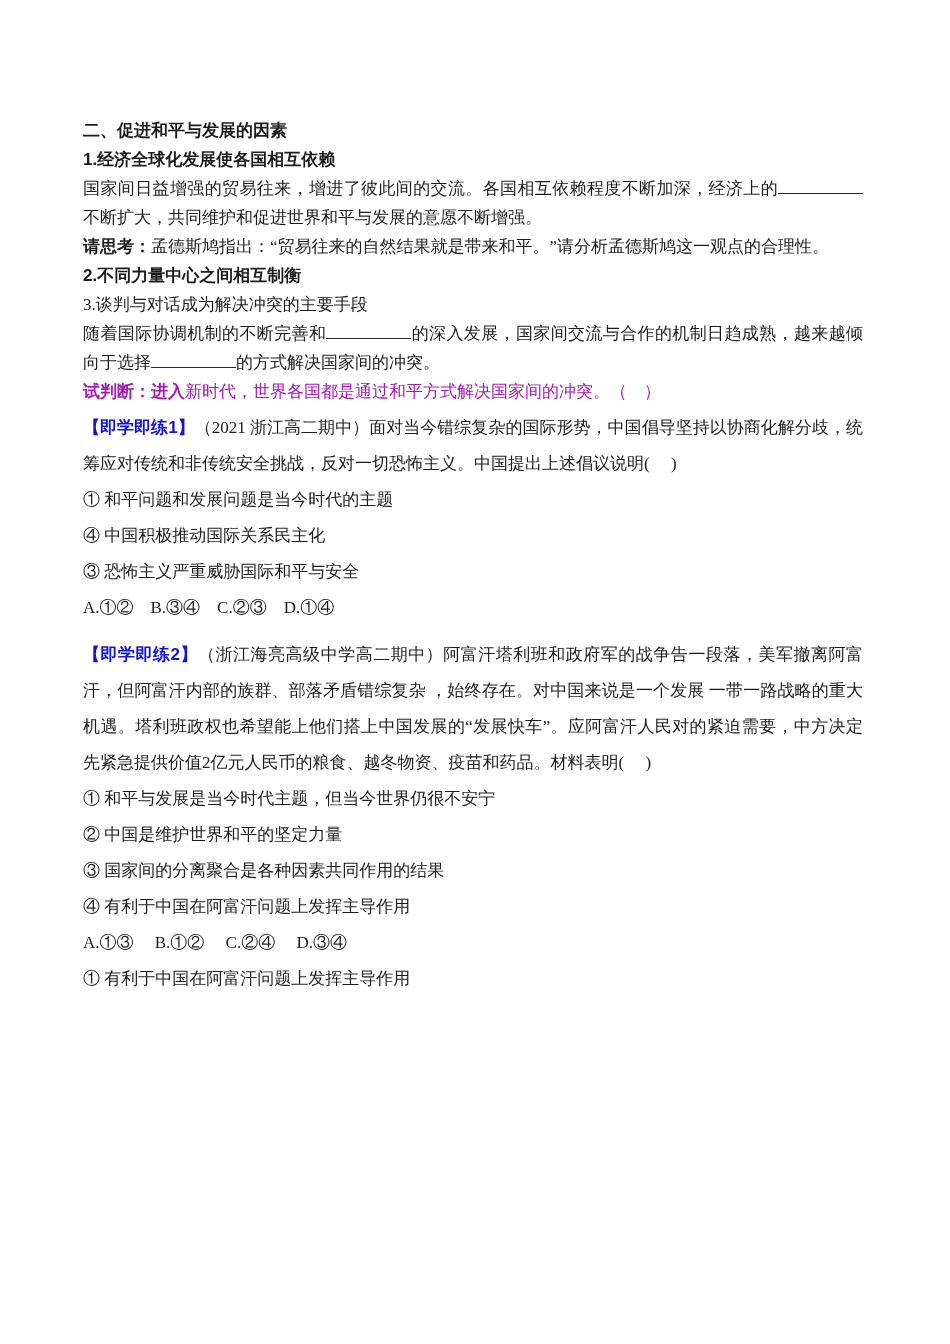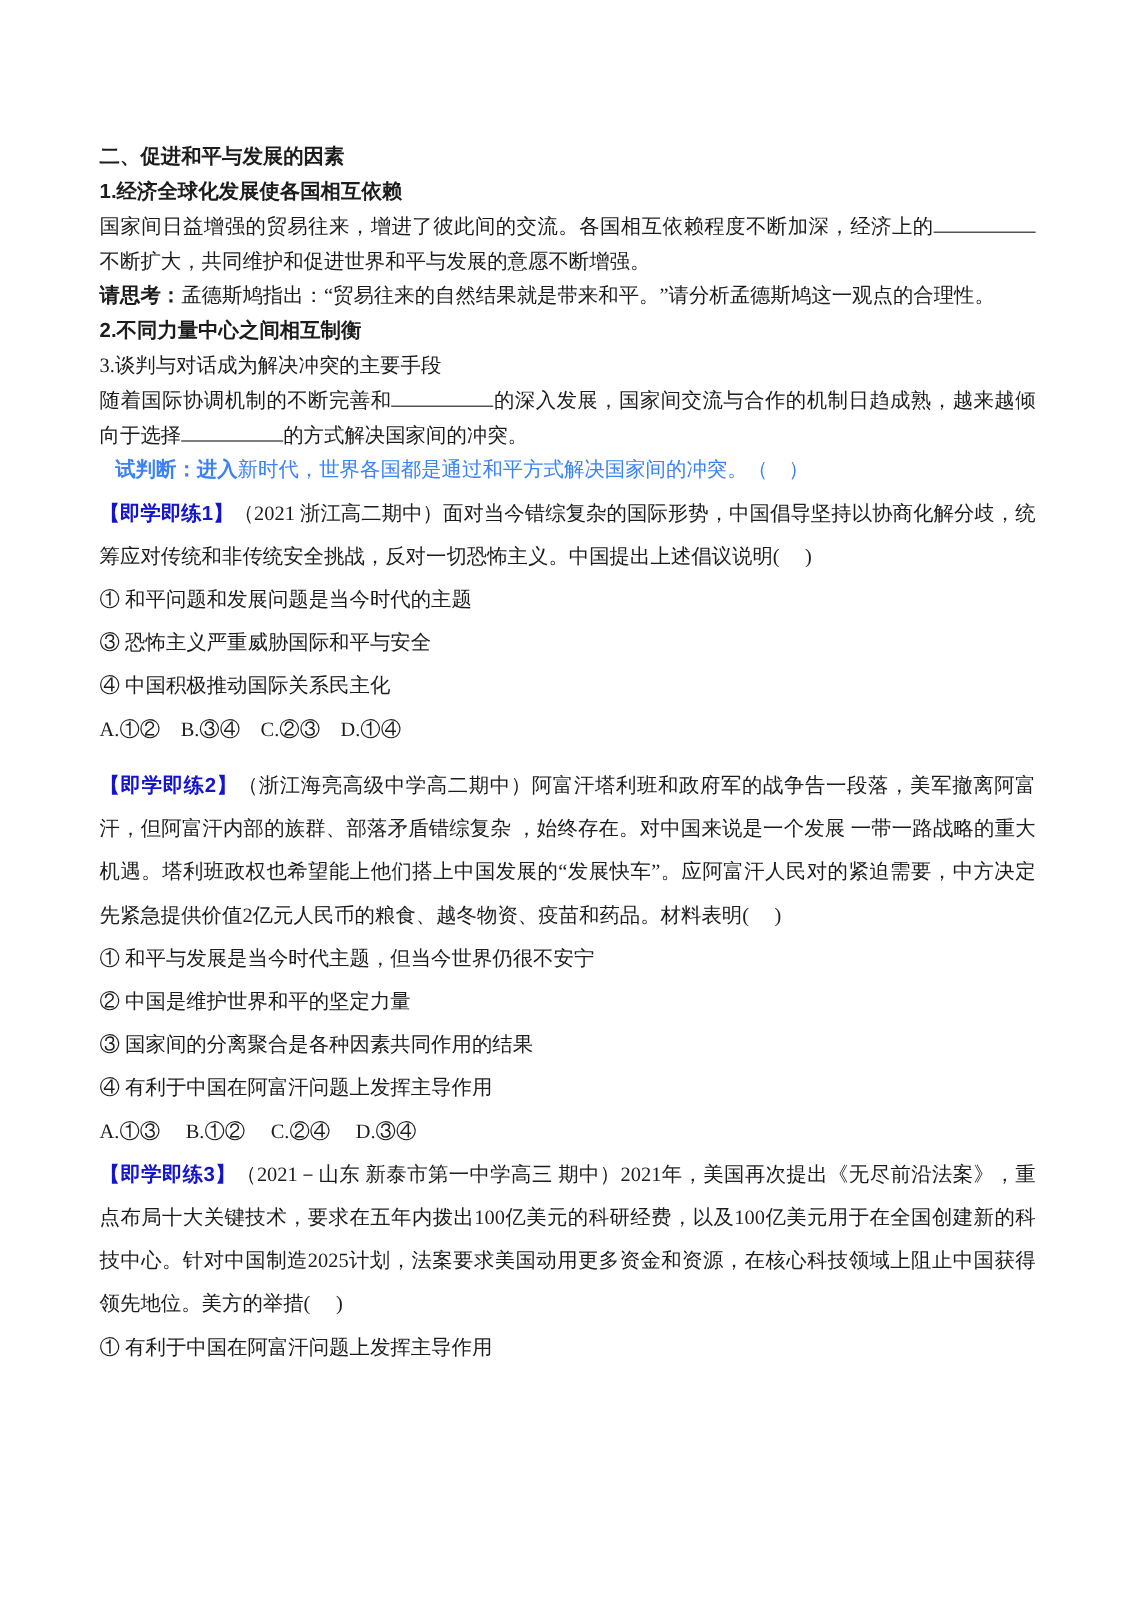--- a/index.html
+++ b/index.html
@@ -55,27 +55,26 @@
 <body style="background: rgb(255, 255, 255);">
 
 <div class="page">
     <p class="note" style="color: rgb(28, 28, 28);"><span class="bold">二、促进和平与发展的因素</span></p>
     <p class="note" style="color: rgb(28, 28, 28);"><span class="bold">1.经济全球化发展使各国相互依赖</span></p>
     <p class="note" style="color: rgb(28, 28, 28);"><span class="plain">国家间日益增强的贸易往来，增进了彼此间的交流。各国相互依赖程度不断加深，经济上的</span><span class="blank"></span><span class="plain">不断扩大，共同维护和促进世界和平与发展的意愿不断增强。</span></p>
     <p class="note" style="color: rgb(28, 28, 28);"><span class="bold">请思考：</span><span class="plain">孟德斯鸠指出：“贸易往来的自然结果就是带来和平。”请分析孟德斯鸠这一观点的合理性。</span></p>
     <p class="note" style="color: rgb(28, 28, 28);"><span class="bold">2.不同力量中心之间相互制衡</span></p>
     <p class="note" style="color: rgb(28, 28, 28);"><span class="plain">3.谈判与对话成为解决冲突的主要手段</span></p>
     <p class="note" style="color: rgb(28, 28, 28);"><span class="plain">随着国际协调机制的不断完善和</span><span class="blank"></span><span class="plain">的深入发展，国家间交流与合作的机制日趋成熟，越来越倾向于选择</span><span class="blank"></span><span class="plain">的方式解决国家间的冲突。</span></p>
-    <p class="note" style="color: #3b82f6; margin-left: 13px;"><span class="bold">试判断：进入</span><span class="plain">新时代，世界各国都是通过和平方式解决国家间的冲突。（　）</span></p>
+    <p class="note" style="color: #a21caf;"><span class="bold">试判断：进入</span><span class="plain">新时代，世界各国都是通过和平方式解决国家间的冲突。（　）</span></p>
     <p class="q gap" style="color: rgb(28, 28, 28);"><span class="label" style="color: rgb(20, 20, 204);">【即学即练1】</span><span class="plain">（2021 浙江高二期中）面对当今错综复杂的国际形势，中国倡导坚持以协商化解分歧，统筹应对传统和非传统安全挑战，反对一切恐怖主义。中国提出上述倡议说明(　 )</span></p>
     <p class="q" style="color: rgb(28, 28, 28);"><span class="plain">① 和平问题和发展问题是当今时代的主题</span></p>
+    <p class="q" style="color: rgb(28, 28, 28);"><span class="plain">④ 中国积极推动国际关系民主化</span></p>
     <p class="q" style="color: rgb(28, 28, 28);"><span class="plain">③ 恐怖主义严重威胁国际和平与安全</span></p>
-    <p class="q" style="color: rgb(28, 28, 28);"><span class="plain">④ 中国积极推动国际关系民主化</span></p>
     <p class="q" style="color: rgb(28, 28, 28);"><span class="plain">A.①②　B.③④　C.②③　D.①④</span></p>
     <p class="q" style="color: rgb(28, 28, 28); margin-top: 11px;"><span class="label" style="color: rgb(20, 20, 204);">【即学即练2】</span><span class="plain">（浙江海亮高级中学高二期中）阿富汗塔利班和政府军的战争告一段落，美军撤离阿富汗，但阿富汗内部的族群、部落矛盾错综复杂 ，始终存在。对中国来说是一个发展 一带一路战略的重大机遇。塔利班政权也希望能上他们搭上中国发展的“发展快车”。应阿富汗人民对的紧迫需要，中方决定先紧急提供价值2亿元人民币的粮食、越冬物资、疫苗和药品。材料表明(　 )</span></p>
     <p class="q" style="color: rgb(28, 28, 28);"><span class="plain">① 和平与发展是当今时代主题，但当今世界仍很不安宁</span></p>
     <p class="q" style="color: rgb(28, 28, 28);"><span class="plain">② 中国是维护世界和平的坚定力量</span></p>
     <p class="q" style="color: rgb(28, 28, 28);"><span class="plain">③ 国家间的分离聚合是各种因素共同作用的结果</span></p>
     <p class="q" style="color: rgb(28, 28, 28);"><span class="plain">④ 有利于中国在阿富汗问题上发挥主导作用</span></p>
     <p class="q" style="color: rgb(28, 28, 28);"><span class="plain">A.①③　 B.①②　 C.②④　 D.③④</span></p>
-    <p class="q" style="color: rgb(28, 28, 28);"><span class="label" style="color: rgb(20, 20, 204);">【即学即练3】</span><span class="plain">（2021－山东 新泰市第一中学高三 期中）2021年，美国再次提出《无尽前沿法案》，重点布局十大关键技术，要求在五年内拨出100亿美元的科研经费，以及100亿美元用于在全国创建新的科技中心。针对中国制造2025计划，法案要求美国动用更多资金和资源，在核心科技领域上阻止中国获得领先地位。美方的举措(　 )</span></p>
     <p class="q" style="color: rgb(28, 28, 28);"><span class="plain">① 有利于中国在阿富汗问题上发挥主导作用</span></p>
   </div>
 
 </body></html>

